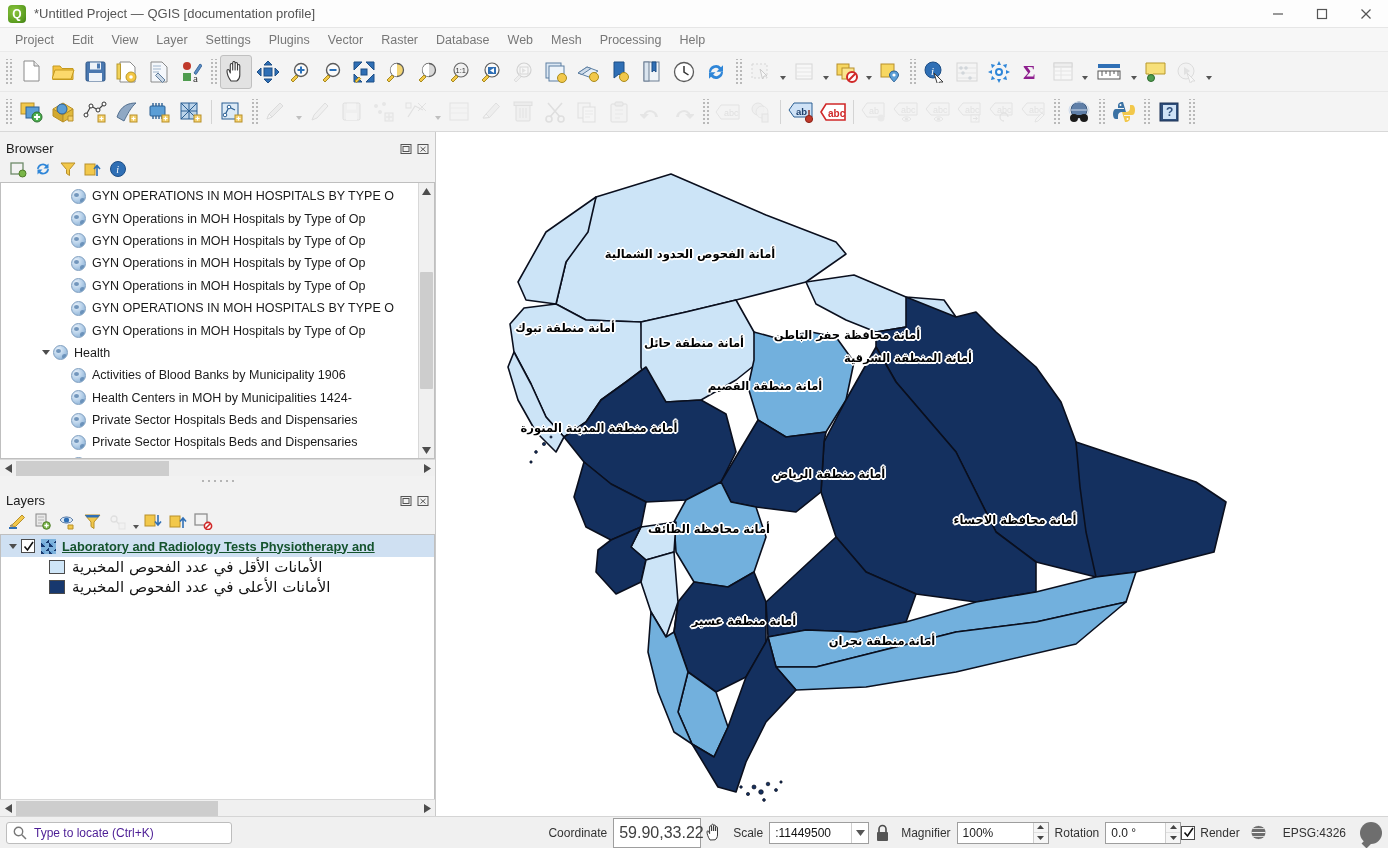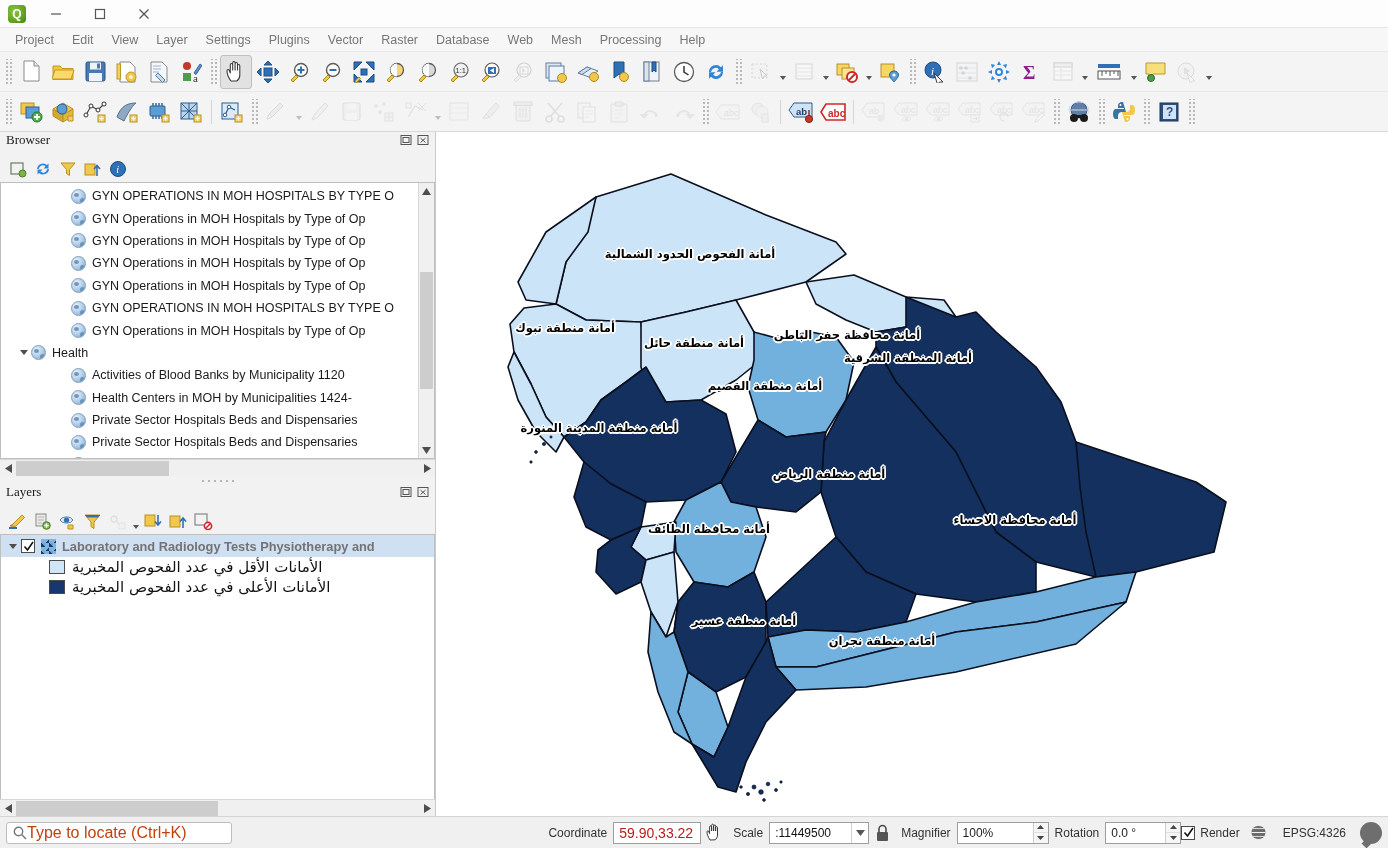--- a/index.html
+++ b/index.html
@@ -56,22 +56,22 @@
   .caret i { border-left:3.5px solid transparent;border-right:3.5px solid transparent;
     border-top:4px solid #555; display:block;}
   .dim { opacity:.33; }
 
   
   .body-row { flex:1 1 auto; display:flex; min-height:0; }
 
   .left-col { width:436px; flex:0 0 436px; display:flex; flex-direction:column; background:#f2f2f2;
     border-right:1px solid #c9c9c9; }
 
-  .panel-head { height:24px; display:flex; align-items:flex-start; padding:0 4px 0 6px;
-    background:#f2f2f2; flex:0 0 24px;font-family:Liberation Serif, serif;}
+  .panel-head { height:24px; display:flex; align-items:flex-end; padding:0 4px 0 6px;
+    background:#f2f2f2; flex:0 0 24px;}
   .panel-title { font-size:13px; color:#1a1a1a; flex:1 1 auto; }
   .panel-btn { width:15px;height:15px;margin-left:2px; display:flex;align-items:center;justify-content:center;}
   .panel-tools { height:26px; display:flex; align-items:center; padding-left:5px; background:#f2f2f2; flex:0 0 26px;}
   .ptool { width:25px;height:24px;display:flex;align-items:center;justify-content:center;flex:0 0 25px;}
 
   
   .tree-wrap { flex:1 1 auto; background:#fff; border:1px solid #bfbfbf; margin:0 0 0 0;
     display:flex; min-height:0; position:relative; }
   .tree { flex:1 1 auto; overflow:hidden; padding-top:2px; }
   .trow { height:22.4px; display:flex; align-items:center; white-space:nowrap; font-size:12.5px; color:#1a1a1a;}
@@ -113,46 +113,46 @@
      border-top:5px solid #4d4d4d;display:block;}
   .lcheck { width:14px;height:14px;flex:0 0 14px;border:1px solid #4a4a4a;background:#fff;
     margin-right:6px; display:flex;align-items:center;justify-content:center;}
   .lcheck svg{display:block;}
   .lsym { width:15px;height:15px;flex:0 0 15px;margin-right:6px;
     background:
       linear-gradient(45deg,#17386e 25%,transparent 25%) 0 0/8px 8px,
       linear-gradient(-45deg,#17386e 25%,transparent 25%) 0 4px/8px 8px,
       linear-gradient(45deg,transparent 75%,#6ba6d8 75%) 4px -4px/8px 8px,
       #7fb4dd;}
-  .lname { font:bold 12.8px "Liberation Sans",sans-serif; color:#737373; white-space:nowrap;}
+  .lname { font:bold 12.8px "Liberation Sans",sans-serif; color:#14532d; text-decoration:underline; white-space:nowrap;}
   .legrow { height:20px; display:flex; align-items:center; padding-left:48px; }
   .legswatch { width:16px;height:14px;border:1px solid #4b4b4b; flex:0 0 16px; margin-right:7px;}
   .legtext { font-size:15px; color:#111; direction:rtl; font-family:"DejaVu Sans", sans-serif; }
 
   
   .map-area { flex:1 1 auto; background:#ffffff; position:relative; overflow:hidden; }
   .map-area svg { display:block; }
   .maplabel { position:absolute; font-family:"DejaVu Sans", sans-serif; font-weight:bold;
     font-size:11.5px; color:#000; direction:rtl; white-space:nowrap;
     text-shadow:
       -1.4px 0 #fff, 1.4px 0 #fff, 0 -1.4px #fff, 0 1.4px #fff,
       -1px -1px #fff, 1px -1px #fff, -1px 1px #fff, 1px 1px #fff,
       -1.8px 0 #fff, 1.8px 0 #fff, 0 -1.8px #fff, 0 1.8px #fff;
     pointer-events:none; }
 
   
   .statusbar { height:32px; flex:0 0 32px; background:#f0f0f0; display:flex; align-items:center;
     border-top:1px solid #d5d5d5; padding:0 6px; }
   .locate { width:226px; height:22px; background:#fff; border:1px solid #bdbdbd; border-radius:3px;
     display:flex; align-items:center; padding-left:6px; flex:0 0 226px;}
-  .locate .ph { color:#c2410c; font-size:16px; }
+  .locate .ph { color:#4c1d95; font-size:12px; margin-left:7px; }
   .sb-spacer { flex:1 1 auto; }
   .sb-lbl { font-size:12px; color:#333; margin:0 6px; white-space:nowrap;}
-  .sb-field { height:22px; background:#fff; border:1px solid #9e9e9e; display:flex; align-items:center;
-    padding:0 5px; font-size:14px; color:#b91c1c; }
+  .sb-field { height:30px; background:#fff; border:1px solid #9e9e9e; display:flex; align-items:center;
+    padding:0 5px; font-size:16px; color:#404040; }
   .combo { height:22px; background:#fff; border:1px solid #9e9e9e; display:flex; align-items:center;
     font-size:12px; color:#111; }
   .combo .val { padding:0 4px 0 5px; flex:1 1 auto; }
   .combo .arw { width:17px; display:flex; align-items:center; justify-content:center;
     border-left:1px solid #cfcfcf; height:100%; }
   .spin { height:22px; background:#fff; border:1px solid #9e9e9e; display:flex; align-items:center; }
   .spin .val { padding:0 5px; flex:1 1 auto; font-size:12px; }
   .spin .btns { width:15px; height:100%; display:flex; flex-direction:column;
     border-left:1px solid #cfcfcf; }
   .spin .btns span { flex:1 1 50%; display:flex; align-items:center; justify-content:center; background:#f6f6f6;}
@@ -166,20 +166,21 @@
 </style>
 </head>
 <body>
 
 <div class="app">
 
   <div class="titlebar">
     <div class="tb-icon">
       <div class="q">Q</div>
     </div>
+    <div class="tb-title">*Untitled Project — QGIS [documentation profile]</div>
     <div class="tb-btns">
       <div class="tb-btn">
         <svg width="12" height="12">
             <line x1="1" y1="6" x2="11" y2="6" stroke="#555" stroke-width="1.2"></line>
           </svg>
       </div>
       <div class="tb-btn">
         <svg width="12" height="12">
             <rect x="1.5" y="1.5" width="9" height="9" fill="none" stroke="#555" stroke-width="1.2"></rect>
           </svg>
@@ -837,31 +838,31 @@
             <div class="trow" style="padding-left: 56px;">
               <span class="expander"></span>
               <span class="globe"></span>
               <span>GYN OPERATIONS IN MOH HOSPITALS BY TYPE O</span>
             </div>
             <div class="trow" style="padding-left: 56px;">
               <span class="expander"></span>
               <span class="globe"></span>
               <span>GYN Operations in MOH Hospitals by Type of Op</span>
             </div>
-            <div class="trow" style="padding-left: 16px;">
+            <div class="trow" style="padding-left: 38px;">
               <span class="expander">
                 <i></i>
               </span>
               <span class="globe"></span>
               <span>Health</span>
             </div>
             <div class="trow" style="padding-left: 56px;">
               <span class="expander"></span>
               <span class="globe"></span>
-              <span>Activities of Blood Banks by Municipality  1120</span>
+              <span>Activities of Blood Banks by Municipality  1906</span>
             </div>
             <div class="trow" style="padding-left: 56px;">
               <span class="expander"></span>
               <span class="globe"></span>
               <span>Health Centers in MOH by Municipalities 1424-</span>
             </div>
             <div class="trow" style="padding-left: 56px;">
               <span class="expander"></span>
               <span class="globe"></span>
               <span>Private Sector Hospitals Beds and Dispensaries</span>

